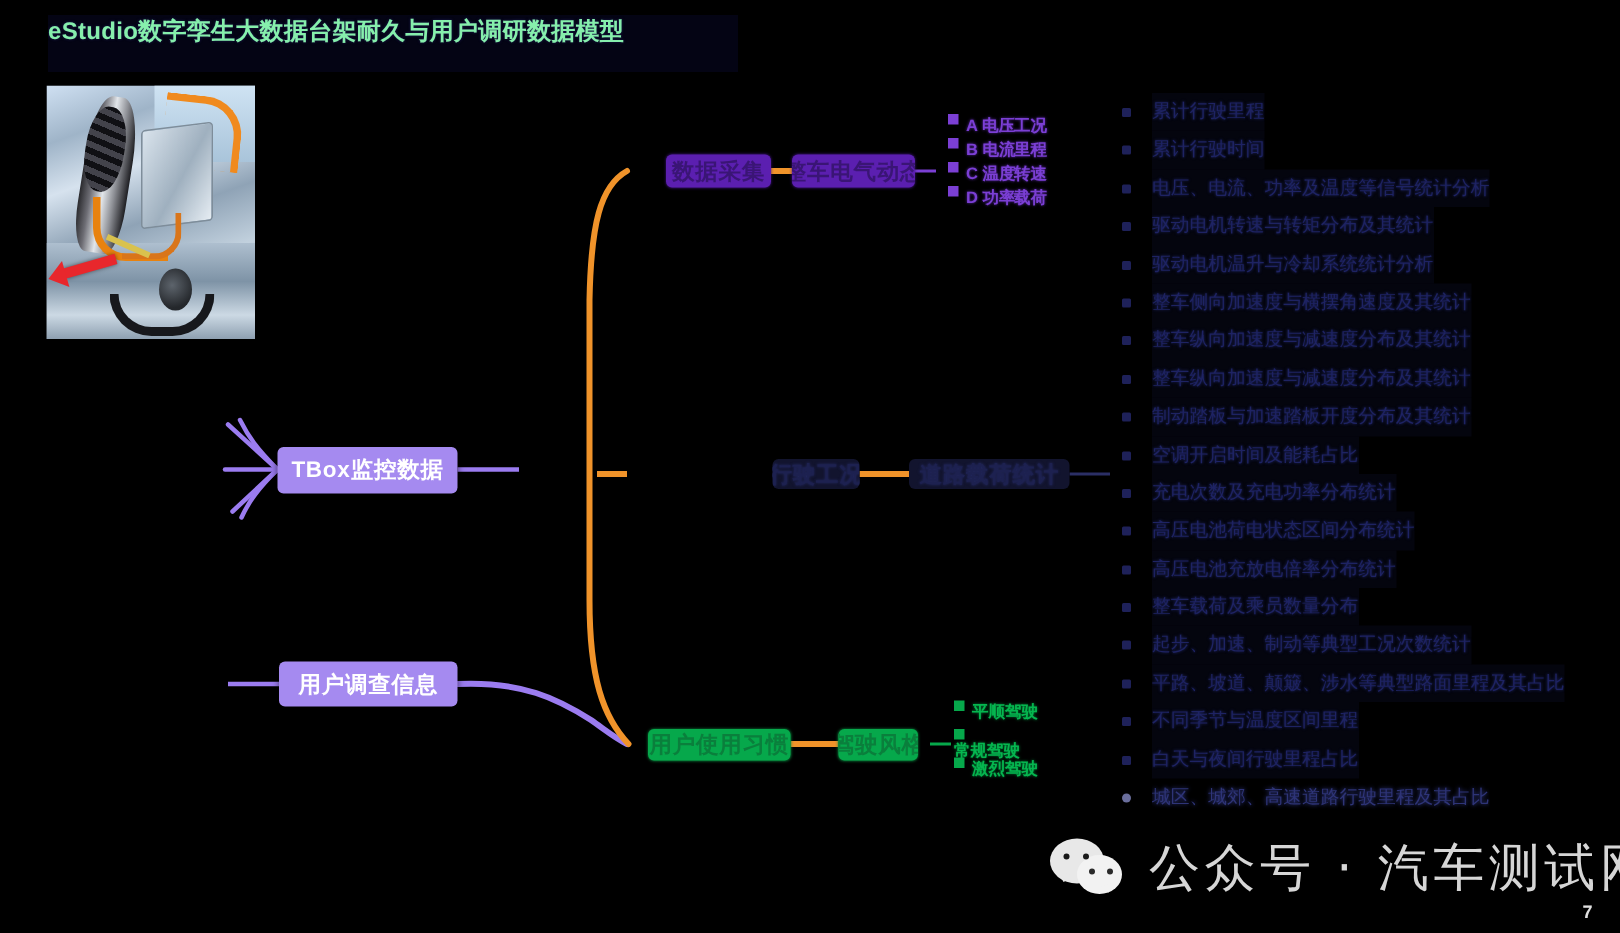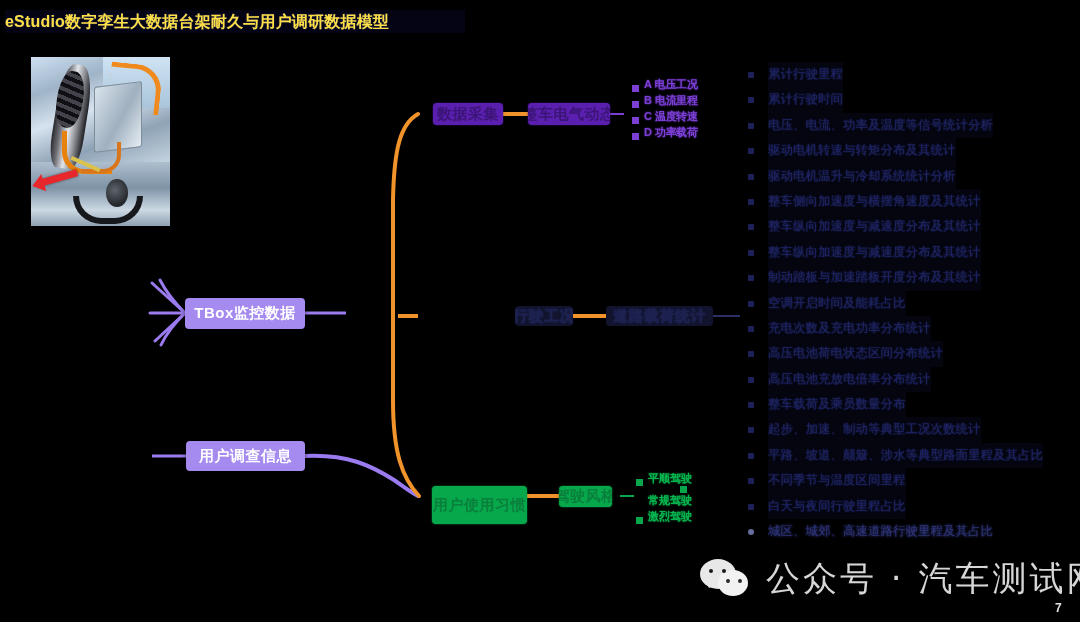--- a/index.html
+++ b/index.html
@@ -12,30 +12,30 @@
     height: 622px;
     position: relative;
     overflow: hidden;
     font-family: "Liberation Sans", "DejaVu Sans", sans-serif;
     color: #ffffff;
   }
 
   
   #slide-title {
     position: absolute;
-    left: 5px;
+    left: 32px;
     top: 10px;
     width: 460px;
-    height: 23px;
+    height: 38px;
     font-size: 16px;
     font-weight: bold;
     line-height: 23px;
     letter-spacing: 0.2px;
     white-space: nowrap;
-    color: #fde047;
+    color: #86efac;
     background: #040414;
     text-shadow: 0 0 2px #1b1c52;
     overflow: hidden;
   }
 
   
   #photo-frame {
     position: absolute;
     left: 31px;
     top: 57px;
@@ -168,21 +168,21 @@
     background: #06a84b;
     color: #0a7f3c;
     box-shadow: 0 0 2px #0b8f42;
     overflow: hidden;
   }
 
   
   .mini-col { position: absolute; }
   .mini-item {
     display: flex;
-    align-items: flex-end;
+    align-items: flex-start;
     height: 16px;
     font-size: 11px;
     font-weight: bold;
     white-space: nowrap;
   }
   .mini-bullet {
     width: 7px; height: 7px;
     margin-right: 5px;
     flex: 0 0 auto;
   }
@@ -334,27 +334,27 @@
 
   <path d="M610 114 L624 114" stroke="#7b3fd4" stroke-width="2" fill="none"></path>
   <path d="M713 316 L740 316" stroke="#2b2f66" stroke-width="2" fill="none"></path>
   <path d="M620 496 L634 496" stroke="#06a84b" stroke-width="2" fill="none"></path>
 </svg>
 
 <div class="node node-purple-main" style="left:185px; top:298px; width:120px; height:31px;">TBox监控数据</div>
 
 <div class="node node-purple-main" style="left:186px; top:441px; width:119px; height:30px;">用户调查信息</div>
 
-<div class="node node-redacted-purple" style="left:433px; top:103px; width:70px; height:22px;">数据采集</div>
+<div class="node node-redacted-purple" style="left:444px; top:103px; width:70px; height:22px;">数据采集</div>
 <div class="node node-redacted-purple" style="left:528px; top:103px; width:82px; height:22px;">整车电气动态</div>
 
 <div class="node node-redacted-dark" style="left:515px; top:306px; width:58px; height:20px;">行驶工况</div>
 <div class="node node-redacted-dark" style="left:606px; top:306px; width:107px; height:20px;">道路载荷统计</div>
 
-<div class="node node-green" style="left:432px; top:486px; width:95px; height:38px;font-family:Liberation Serif, serif;">用户使用习惯</div>
+<div class="node node-green" style="left:432px; top:486px; width:95px; height:21px;font-family:Liberation Serif, serif;">用户使用习惯</div>
 <div class="node node-green" style="left:559px; top:486px; width:53px; height:21px;">驾驶风格</div>
 
 <div class="mini-col mini-purple" style="left:632px; top:76px;">
   <div class="mini-item">
     <span class="mini-bullet"></span>
     <span class="mini-text">A 电压</span>
   </div>
   <div class="mini-item">
     <span class="mini-bullet"></span>
     <span class="mini-text">B 电流</span>

